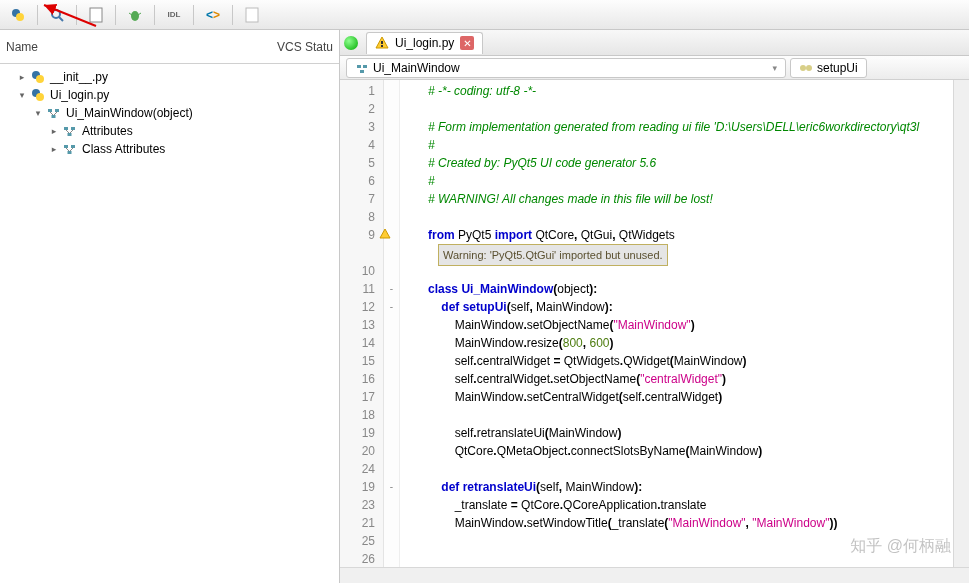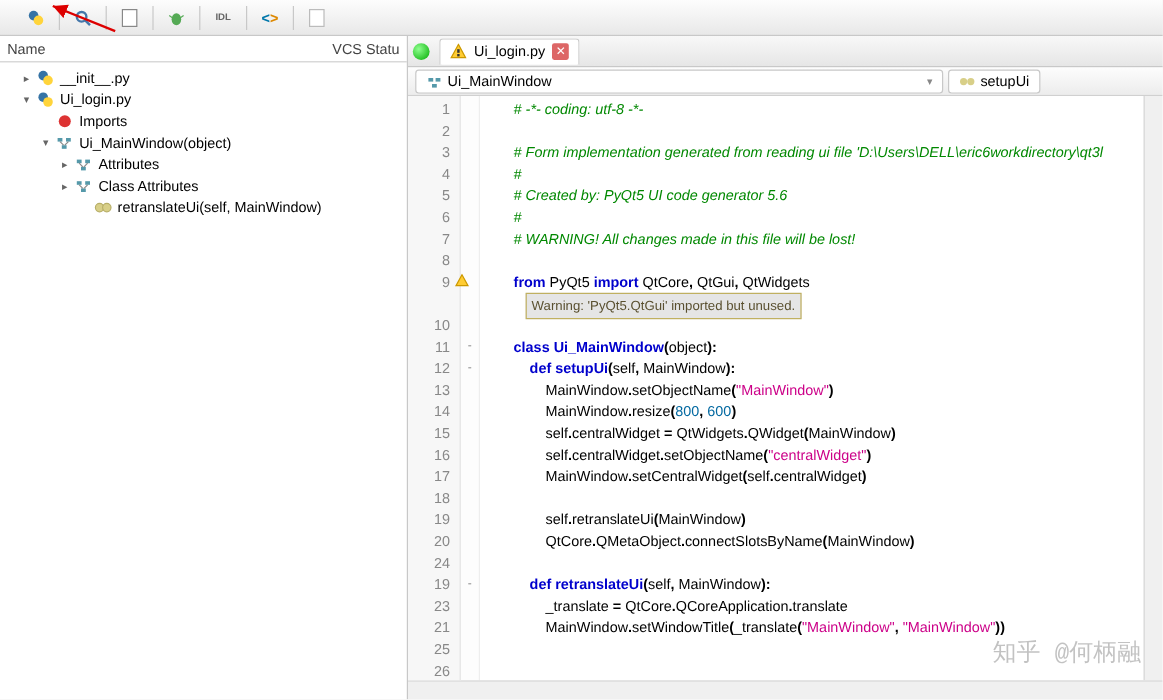--- a/index.html
+++ b/index.html
@@ -1,22 +1,22 @@
 <!DOCTYPE html>
 <html><head>
 <meta charset="utf-8">
 <style>
 * { margin: 0; padding: 0; box-sizing: border-box; font-family: "Segoe UI", Tahoma, sans-serif; font-size: 12px; }
 body { width: 969px; height: 583px; background: #f0f0f0; overflow: hidden; display: flex; flex-direction: column; }
-.toolbar { height: 30px; background: linear-gradient(#fdfdfd,#e8e8e8); border-bottom: 1px solid #c8c8c8; display: flex; align-items: center; padding: 0 16px; gap: 2px; }
+.toolbar { height: 30px; background: linear-gradient(#fdfdfd,#e8e8e8); border-bottom: 1px solid #c8c8c8; display: flex; align-items: center; padding: 0 4px; gap: 2px; }
 .tb-btn { width: 28px; height: 24px; display: flex; align-items: center; justify-content: center; border-radius: 3px; cursor: pointer; }
 .tb-sep { width: 1px; height: 20px; background: #c8c8c8; margin: 0 3px; }
 .main { flex: 1; display: flex; overflow: hidden; }
 .left-panel { width: 340px; background: #fff; border-right: 1px solid #c8c8c8; display: flex; flex-direction: column; }
-.left-header { height: 22px; border-bottom: 1px solid #d0d0d0; display: flex; align-items: center; padding: 0 6px; font-size: 11px; color: #444; }
+.left-header { height: 34px; border-bottom: 1px solid #d0d0d0; display: flex; align-items: center; padding: 0 6px; font-size: 11px; color: #444; }
 .left-header .col-name { flex: 1; }
 .tree { flex: 1; overflow: auto; padding: 4px 0; }
 .tree-row { display: flex; align-items: center; height: 18px; padding-right: 6px; cursor: pointer; white-space: nowrap; }
 .tree-row.selected { background: #d5d5d5; }
 .tree-indent { display: inline-block; }
 .chev { width: 12px; height: 12px; display: inline-flex; align-items: center; justify-content: center; font-size: 9px; color: #666; margin-right: 2px; }
 .tree-icon { width: 16px; height: 16px; margin-right: 4px; display: inline-flex; align-items: center; justify-content: center; }
 .right-area { flex: 1; display: flex; flex-direction: column; background: #fff; overflow: hidden; }
 .tab-strip { height: 26px; background: linear-gradient(#f8f8f8,#e6e6e6); border-bottom: 1px solid #c8c8c8; display: flex; align-items: center; padding-left: 4px; position: relative; }
 .run-ind { width: 14px; height: 14px; border-radius: 50%; background: radial-gradient(circle at 35% 35%, #8eff8e, #0a0); margin-right: 8px; }
@@ -33,26 +33,26 @@
 .fold-col { width: 16px; background: #fdfdfd; border-right: 1px solid #eee; line-height: 18px; padding-top: 2px; }
 .fold-mark { height: 18px; text-align: center; color: #888; font-size: 10px; cursor: pointer; }
 .code { flex: 1; padding: 2px 0 2px 8px; line-height: 18px; white-space: pre; overflow: hidden; position: relative; margin-left: 20px; }
 .code-line { height: 18px; }
 .k { color: #0000cc; font-weight: bold; }
 .fn { color: #0000cc; font-weight: bold; }
 .cm { color: #008800; font-style: italic; }
 .s { color: #cc0088; }
 .n { color: #000; }
 .p { color: #000; font-weight: bold; }
-.num { color: #0369a1; }
+.num { color: #4d7c0f; }
 .warn-box { border: 1px solid #c0b060; background: #e5e5e5; padding: 1px 4px; font-size: 11px; color: #5a5030; display: inline-block; margin-left: 10px; }
 .scroll-v { width: 16px; background: #f0f0f0; border-left: 1px solid #d8d8d8; }
 .scroll-h { height: 16px; background: #f0f0f0; border-top: 1px solid #d8d8d8; }
 .arrow { position: absolute; top: 2px; left: 38px; pointer-events: none; }
-.watermark { position: absolute; right: 18px; bottom: 26px; color: rgba(120,120,120,0.45); font-size: 20px; font-family: Liberation Mono, monospace; pointer-events: none; }
+.watermark { position: absolute; right: 18px; bottom: 26px; color: rgba(120,120,120,0.45); font-size: 16px; font-family: Liberation Sans, sans-serif; pointer-events: none; }
 svg { display: block; }
 </style>
 </head>
 <body>
 
 <div class="toolbar">
   <div class="tb-btn">
       <svg width="16" height="16">
         <circle cx="6" cy="6" r="4" fill="#3573a5"></circle>
         <circle cx="10" cy="10" r="4" fill="#ffd43b"></circle>
@@ -128,30 +128,20 @@
           <span class="tree-icon">
             <svg width="16" height="16">
               <circle cx="6" cy="6" r="4" fill="#3573a5"></circle>
               <circle cx="10" cy="10" r="4" fill="#ffd43b"></circle>
             </svg>
           </span>
           <span>Ui_login.py</span>
         </div>
         <div class="tree-row">
           <span class="tree-indent" style="width:32px"></span>
-          <span class="chev"></span>
-          <span class="tree-icon">
-            <svg width="14" height="14">
-              <circle cx="7" cy="7" r="5" fill="#d33"></circle>
-            </svg>
-          </span>
-          <span>Imports</span>
-        </div>
-        <div class="tree-row">
-          <span class="tree-indent" style="width:32px"></span>
           <span class="chev">▾</span>
           <span class="tree-icon">
             <svg width="16" height="14">
               <rect x="2" y="3" width="4" height="3" fill="#59a"></rect>
               <rect x="9" y="3" width="4" height="3" fill="#59a"></rect>
               <rect x="5.5" y="9" width="4" height="3" fill="#59a"></rect>
               <line x1="4" y1="6" x2="7" y2="9" stroke="#888"></line>
               <line x1="11" y1="6" x2="8" y2="9" stroke="#888"></line>
             </svg>
           </span>
@@ -177,31 +167,20 @@
           <span class="tree-icon">
             <svg width="16" height="14">
               <rect x="2" y="3" width="4" height="3" fill="#59a"></rect>
               <rect x="9" y="3" width="4" height="3" fill="#59a"></rect>
               <rect x="5.5" y="9" width="4" height="3" fill="#59a"></rect>
               <line x1="4" y1="6" x2="7" y2="9" stroke="#888"></line>
               <line x1="11" y1="6" x2="8" y2="9" stroke="#888"></line>
             </svg>
           </span>
           <span>Class Attributes</span>
-        </div>
-        <div class="tree-row">
-          <span class="tree-indent" style="width:64px"></span>
-          <span class="chev"></span>
-          <span class="tree-icon">
-            <svg width="16" height="14">
-              <circle cx="5" cy="7" r="3.5" fill="#d8cf88" stroke="#b8af68"></circle>
-              <circle cx="11" cy="7" r="3.5" fill="#d8cf88" stroke="#b8af68"></circle>
-            </svg>
-          </span>
-          <span>retranslateUi(self, MainWindow)</span>
         </div>
       </div>
   </div>
 
   <div class="right-area">
     <div class="tab-strip">
       <span class="run-ind"></span>
       <div class="file-tab">
         <svg width="14" height="14">
             <path d="M7 1 L13 12 L1 12 Z" fill="#fc3" stroke="#c90"></path>

